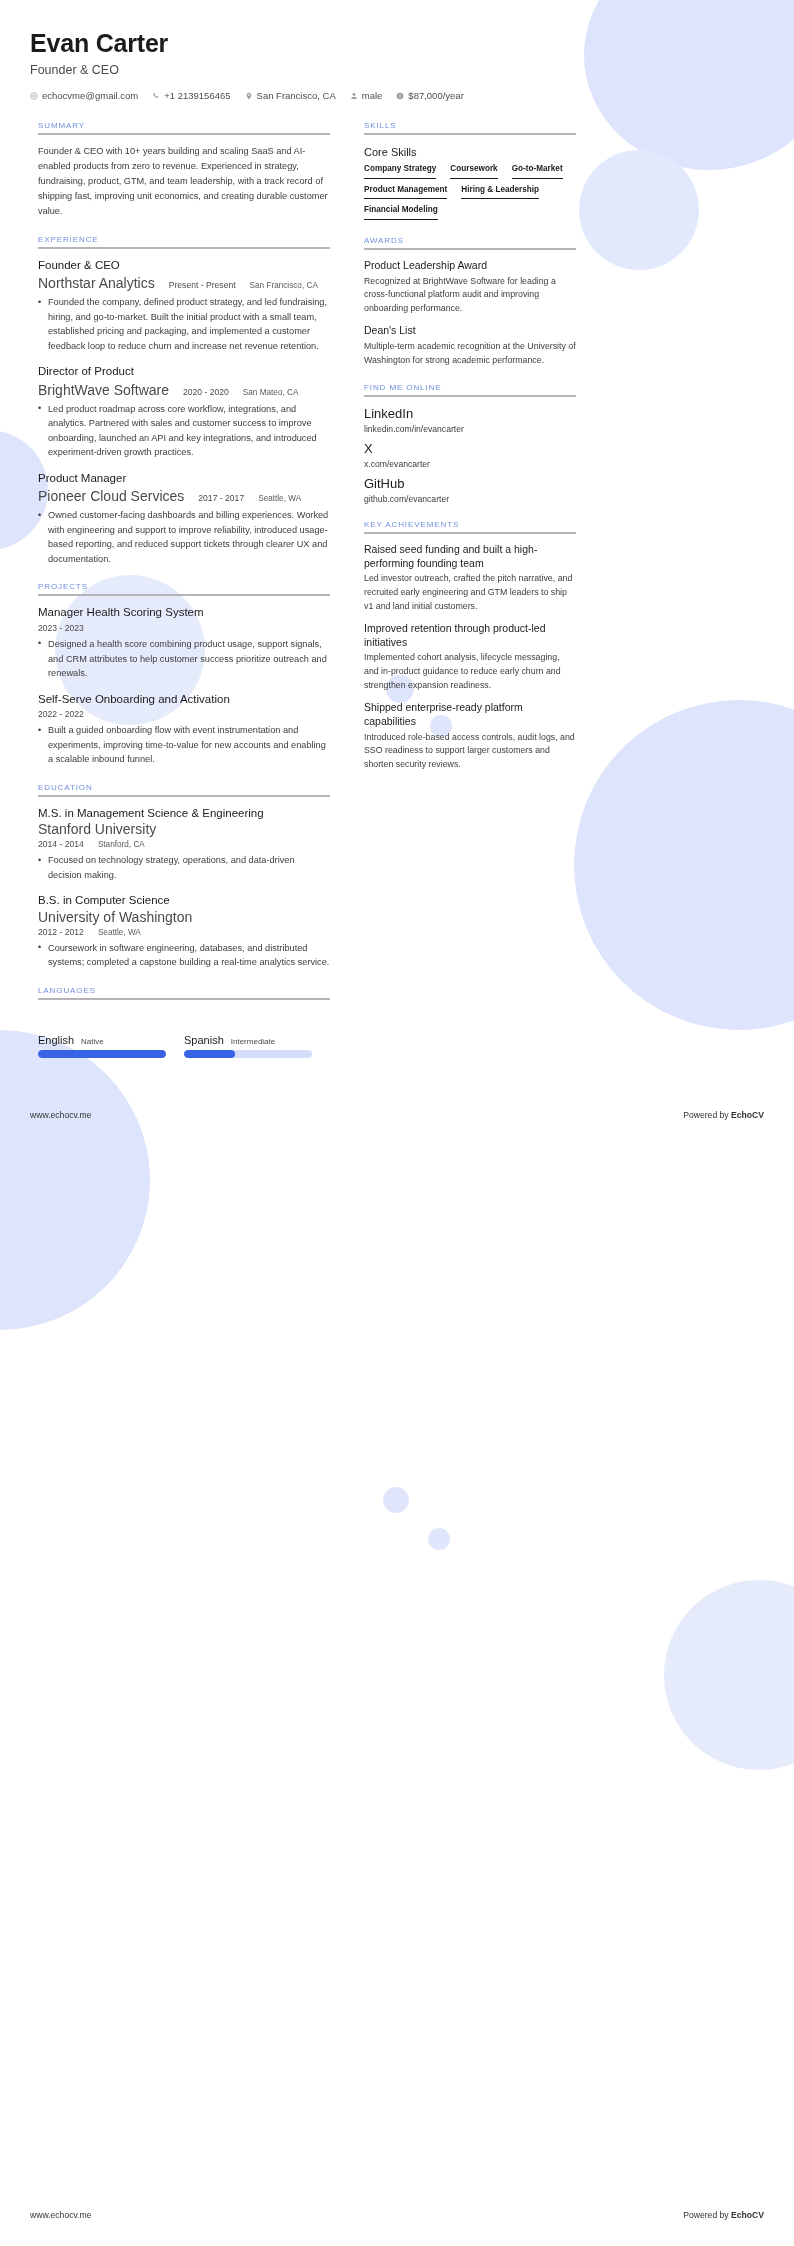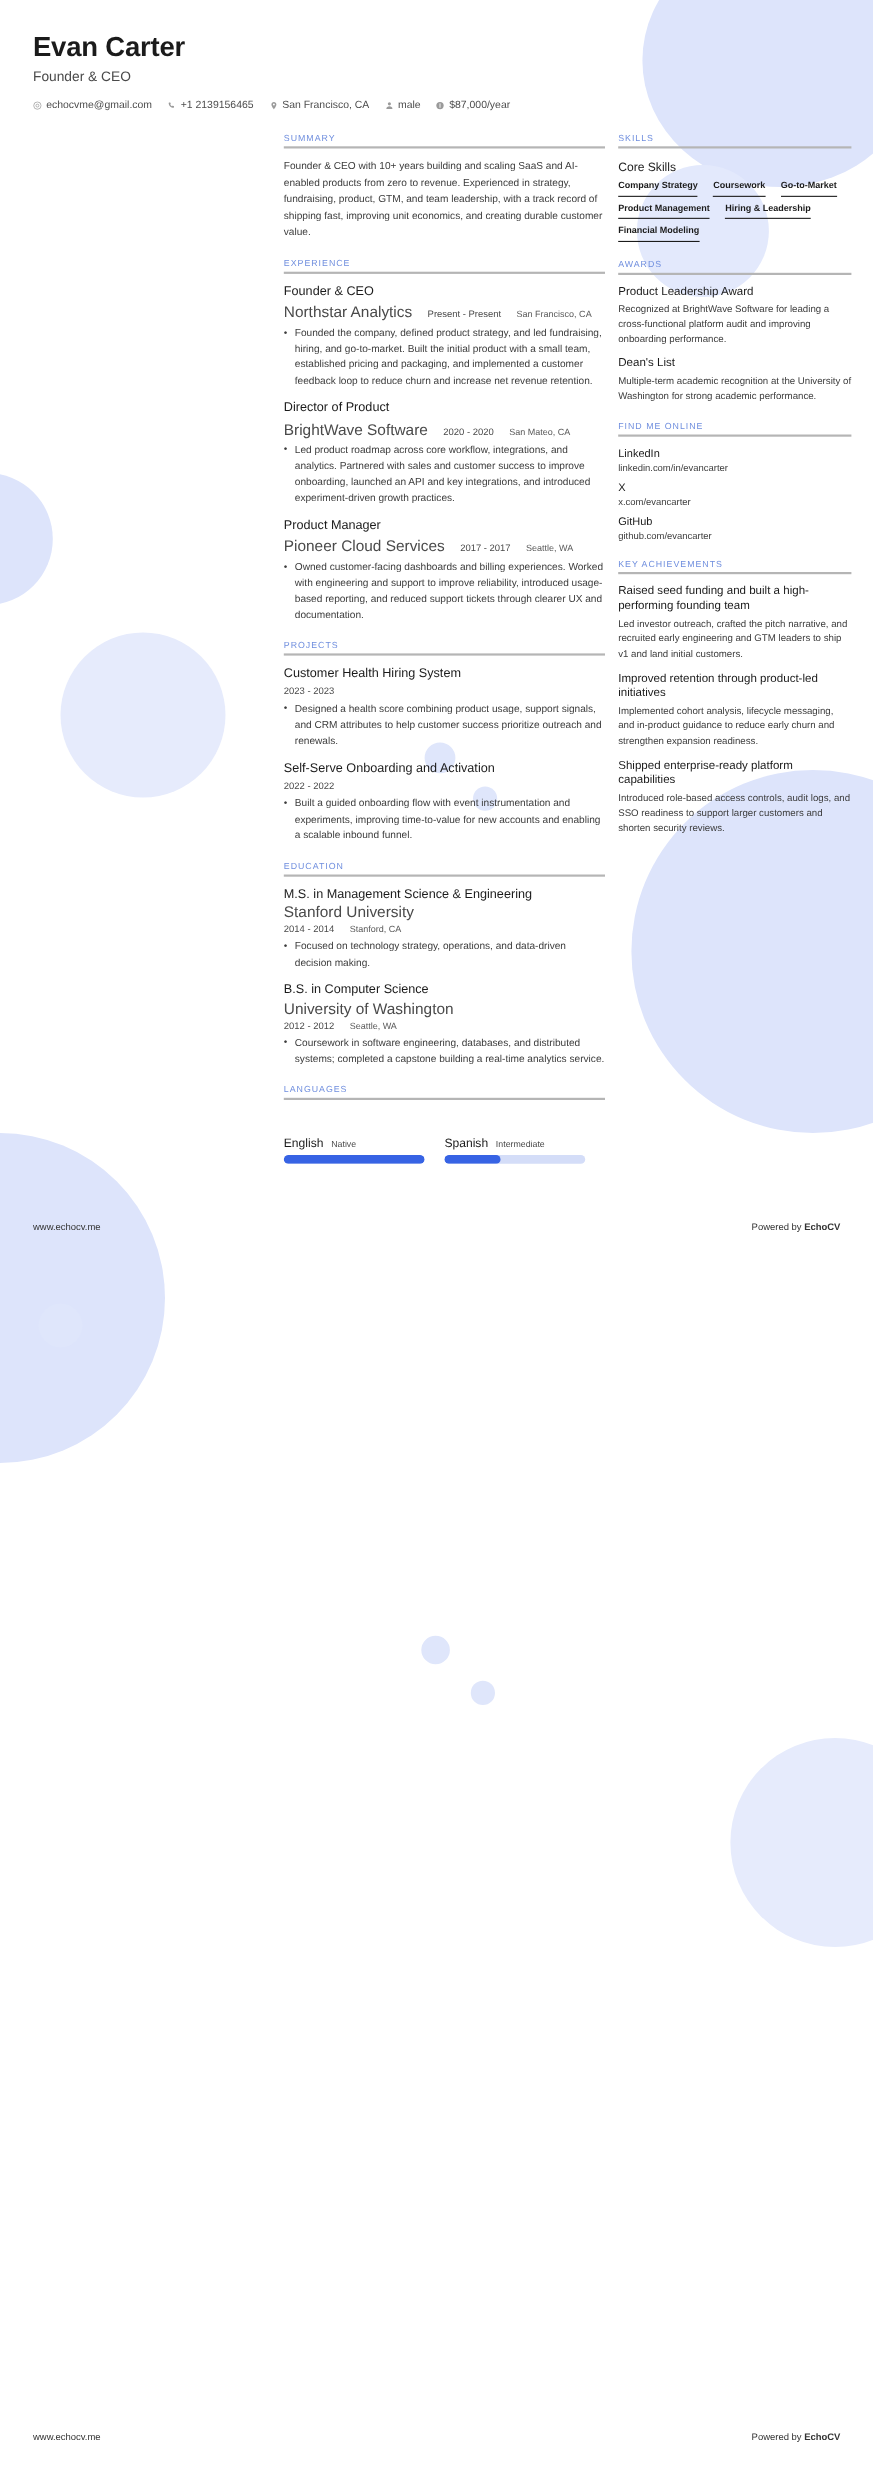--- a/index.html
+++ b/index.html
@@ -54,21 +54,21 @@
     flex-wrap: wrap;
     gap: 14px;
     margin-top: 13px;
     font-size: 9.5px;
     color: #4d4d4d;
   }
   .contact-item { display: flex; align-items: center; gap: 4px; white-space: nowrap; }
   .contact-item svg { display:block; }
 
   
-  .columns { display: flex; padding: 0 20px; gap: 12px; margin-top: 20px; align-items: flex-start; justify-content: flex-end; }
+  .columns { display: flex; padding: 0 38px; gap: 34px; margin-top: 20px; align-items: flex-start; }
   .col-left  { width: 292px; flex: none; }
   .col-right { width: 212px; flex: none; }
 
   .section { margin-bottom: 16px; }
   .section-title {
     font-size: 8px;
     letter-spacing: 0.9px;
     color: #6f8ede;
     text-transform: uppercase;
     padding-bottom: 3px;
@@ -111,21 +111,21 @@
     line-height: 1.3;
   }
 
   
   .block { margin-bottom: 9px; }
   .block-title { font-size: 10.5px; color: #1b1b1b; line-height: 1.3; margin-bottom: 2px; }
   .block-desc  { font-size: 8.8px; line-height: 1.55; color: #3c3c3c; }
 
   
   .link-item { margin-bottom: 7px; }
-  .link-label { font-size: 10px; color: #1b1b1b; line-height: 1.3; }
+  .link-label { font-size: 13px; color: #1b1b1b; line-height: 1.3; }
   .link-url   { font-size: 8.6px; color: #3c3c3c; margin-top: 1px; }
 
   
   .lang-row { display: flex; gap: 18px; margin-top: 34px; }
   .lang { width: 128px; }
   .lang-head { display: flex; align-items: baseline; gap: 7px; }
   .lang-name  { font-size: 11px; color: #1b1b1b; }
   .lang-level { font-size: 8px; color: #4a4a4a; }
   .lang-bar {
     margin-top: 4px;
@@ -271,21 +271,21 @@
               <li>Owned customer-facing dashboards and billing experiences. Worked with engineering and support to improve reliability, introduced usage-based reporting, and reduced support tickets through clearer UX and documentation.</li>
             </ul>
           </div>
         </div>
 
         <div class="section">
           <div class="section-title">PROJECTS</div>
           <div class="section-rule"></div>
 
           <div class="entry">
-            <div class="entry-title">Customer Health Hiring System</div>
+            <div class="entry-title">Manager Health Scoring System</div>
             <div class="entry-meta">
               <span class="entry-dates">2023 - 2023</span>
             </div>
             <ul class="bullets">
               <li>Designed a health score combining product usage, support signals, and CRM attributes to help customer success prioritize outreach and renewals.</li>
             </ul>
           </div>
 
           <div class="entry">
             <div class="entry-title">Self-Serve Onboarding and Activation</div>

